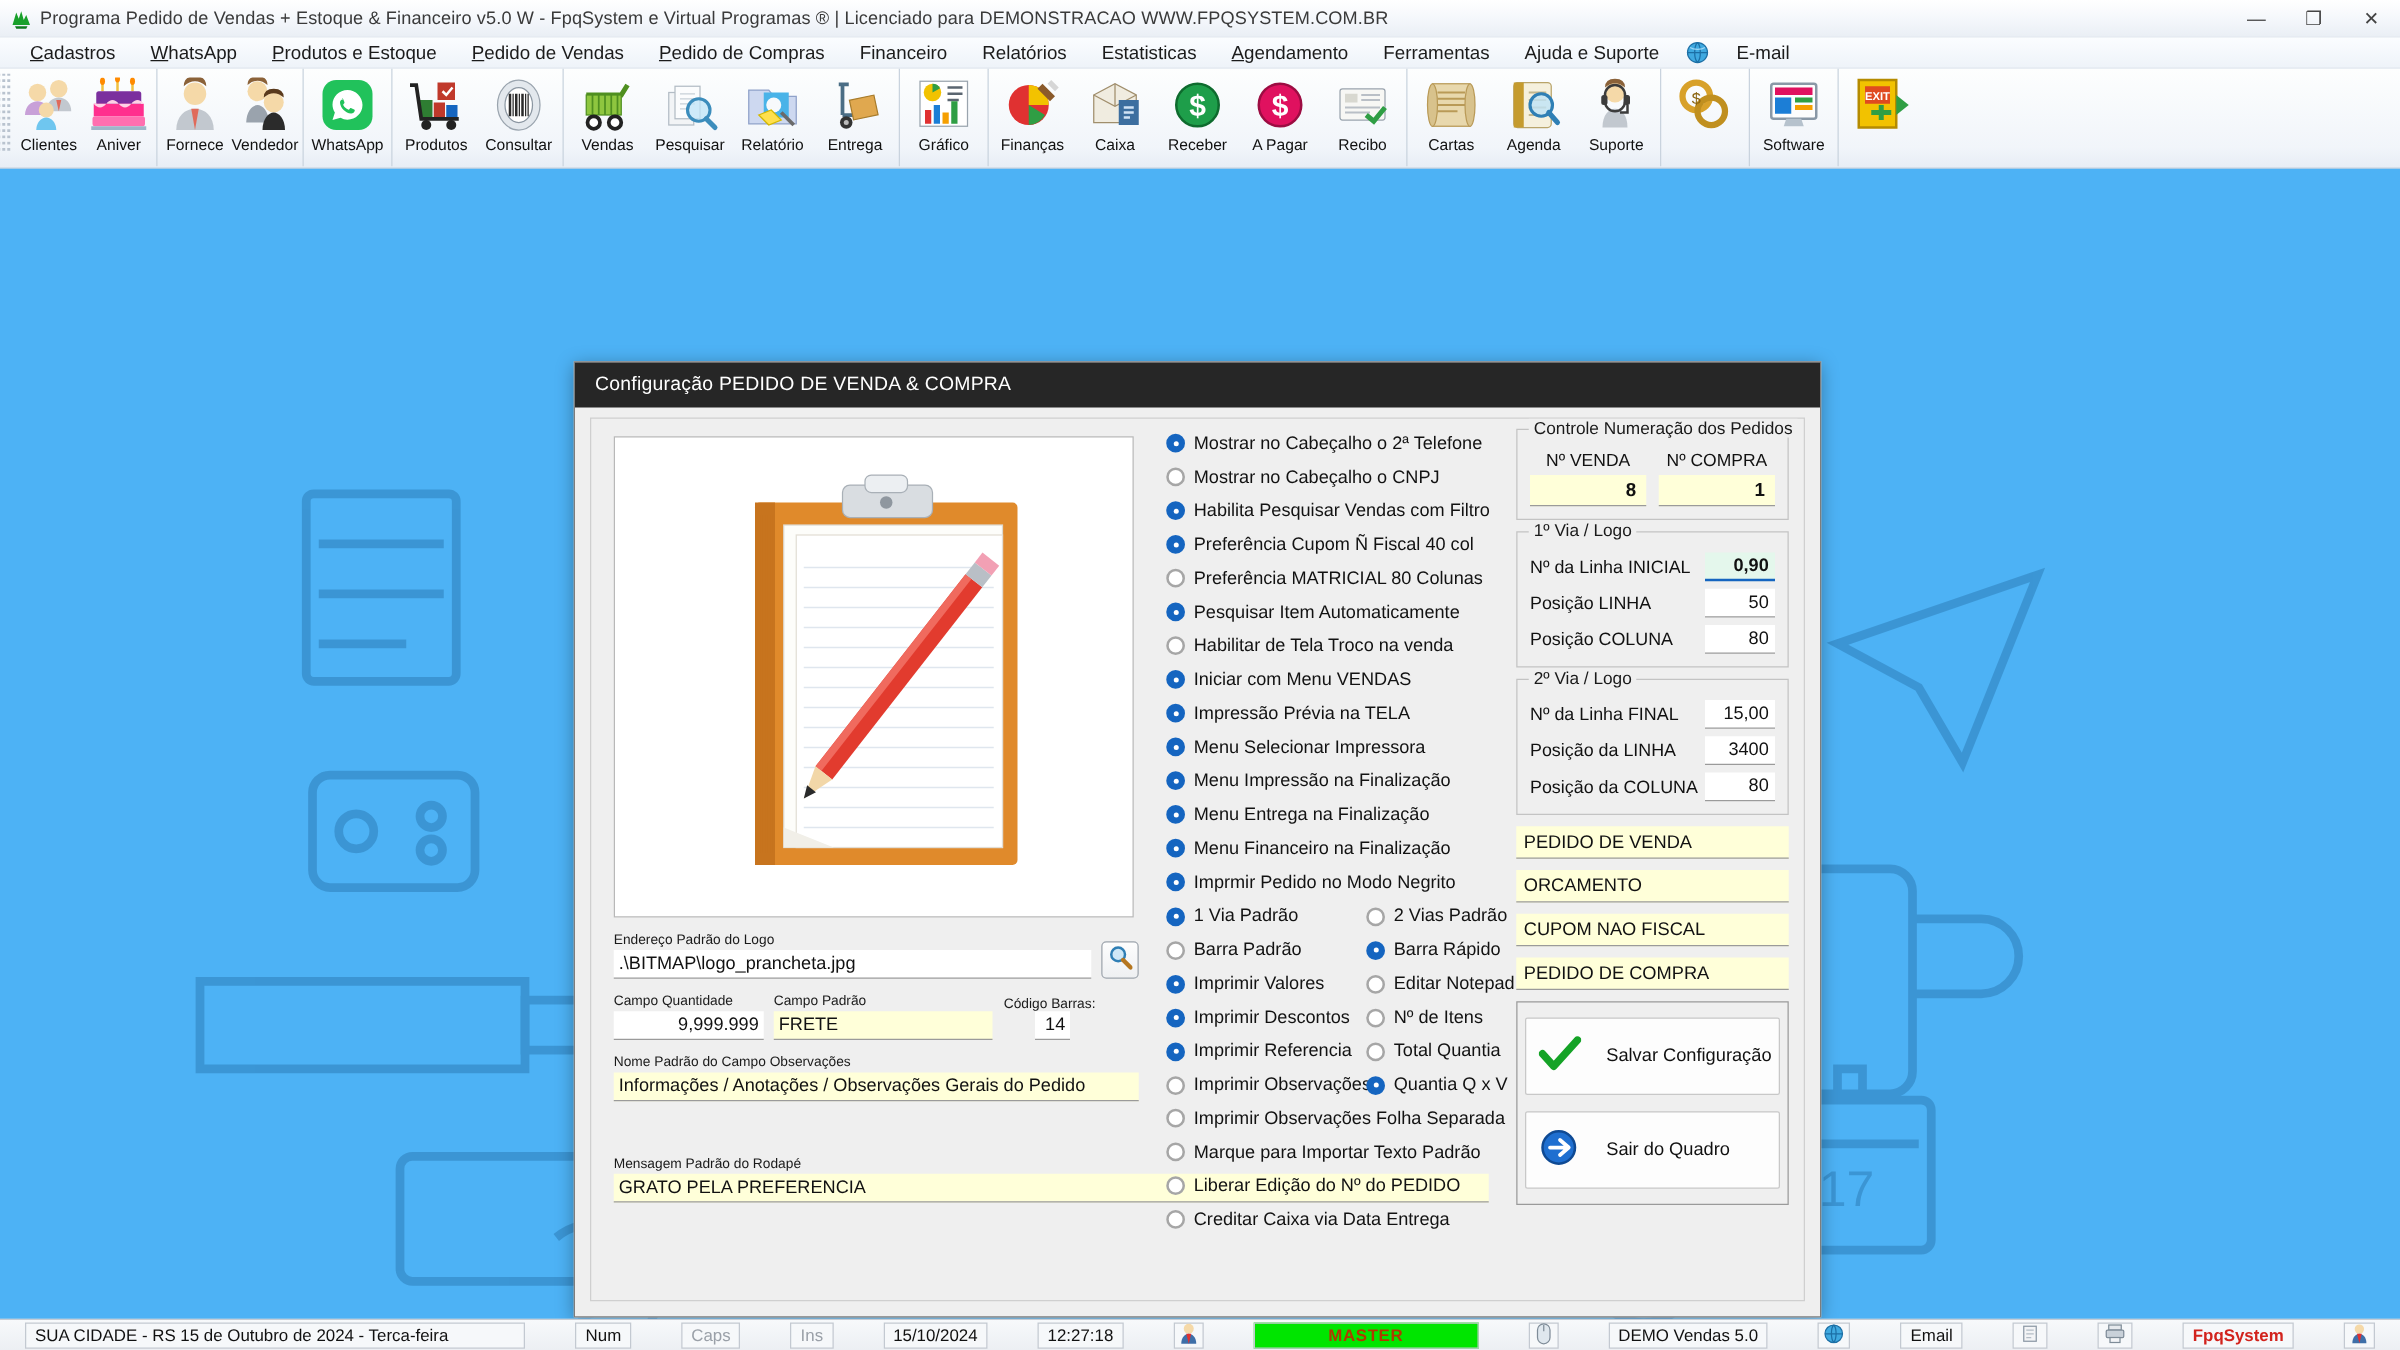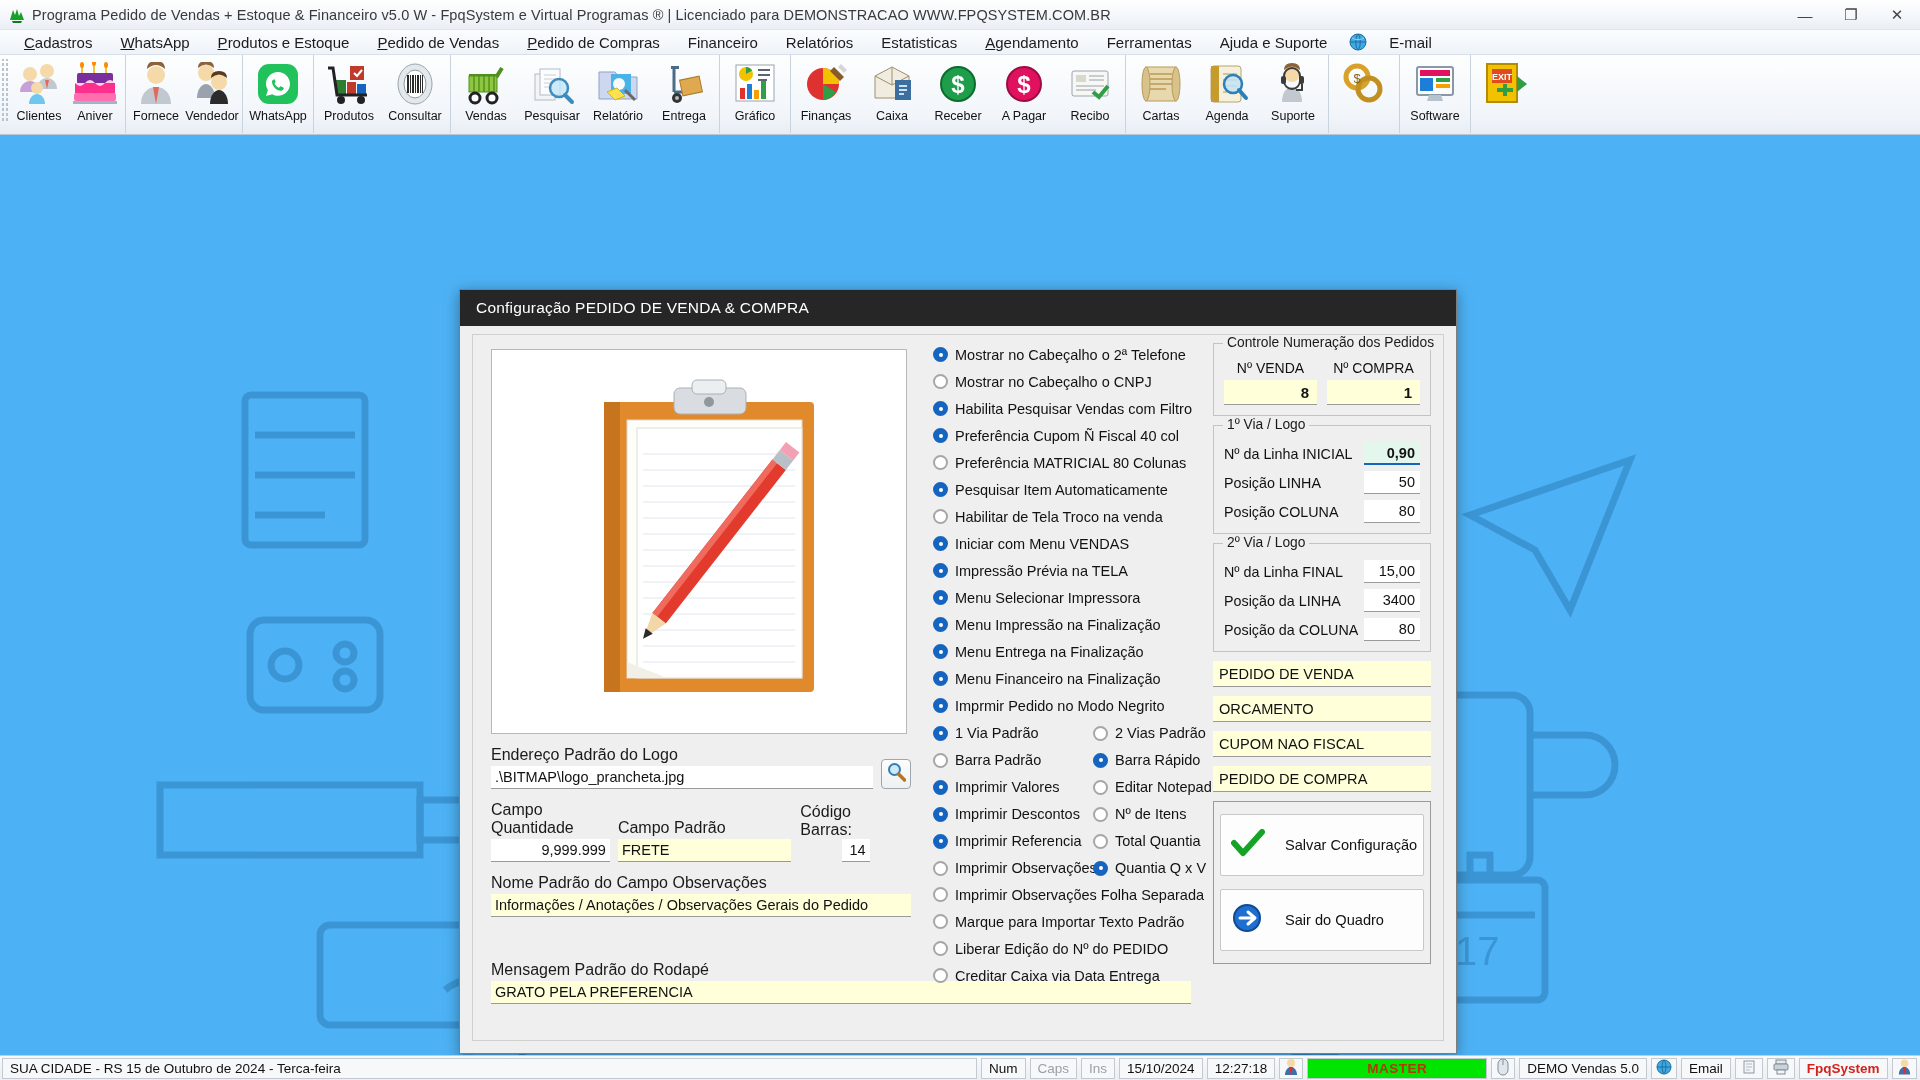--- a/index.html
+++ b/index.html
@@ -99,21 +99,21 @@
     background: #efefef; border: 1px solid #cfcfcf;
   }
 
   
   #left-col { position:absolute; left:18px; top:14px; width:420px; }
   #logo-frame {
     width: 416px; height: 385px; background: #fff;
     border: 1px solid #b8b8b8;
     display:flex; align-items:center; justify-content:center; overflow:hidden;
   }
-  .fld-label { font-size: 16px; color: #1a1a1a; margin-bottom: 2px; }
+  .fld-label { font-size: 11px; color: #1a1a1a; margin-bottom: 2px; }
   .inp {
     background: #fff; border: none; border-bottom: 1px solid #9a9a9a;
     height: 23px; font-size: 14.5px; font-family: "Liberation Sans", sans-serif;
     color: #111; padding: 0 4px; width: 100%;
     outline: none;
   }
   .inp.yellow { background: #ffffd9; }
   .inp.right { text-align: right; }
   .btn-search {
     width: 30px; height: 30px; background: linear-gradient(to bottom,#fdfdfd,#eef0f2);
@@ -185,21 +185,21 @@
   }
 
   
   #statusbar {
     position:absolute; left:0; top:1055px; width:1920px; height:25px;
     background: linear-gradient(to bottom,#f7f9fb,#eceff3);
     border-top: 1px solid #c6ccd4;
     display:flex; align-items:center; font-size: 13.5px; color:#111;
   }
   .sb-cell {
-    border: 1px solid #c3c9d1; height: 21px; margin: 0 2px;
+    border: 1px solid #c3c9d1; height: 21px; margin: 0 20px;
     display:flex; align-items:center; padding: 0 7px; background:#f6f8fa;
     white-space: nowrap;
   }
   .sb-cell.flex1 { flex: 1 1 auto; justify-content: flex-start; }
   .sb-cell.dim { color: #9aa0a8; }
   #sb-master {
     background:#00e500; color:#b03a00; font-weight:bold;
     justify-content:center; min-width: 180px; letter-spacing:.5px;
   }
   .sb-red { color: #d2231d; font-weight: bold; }

